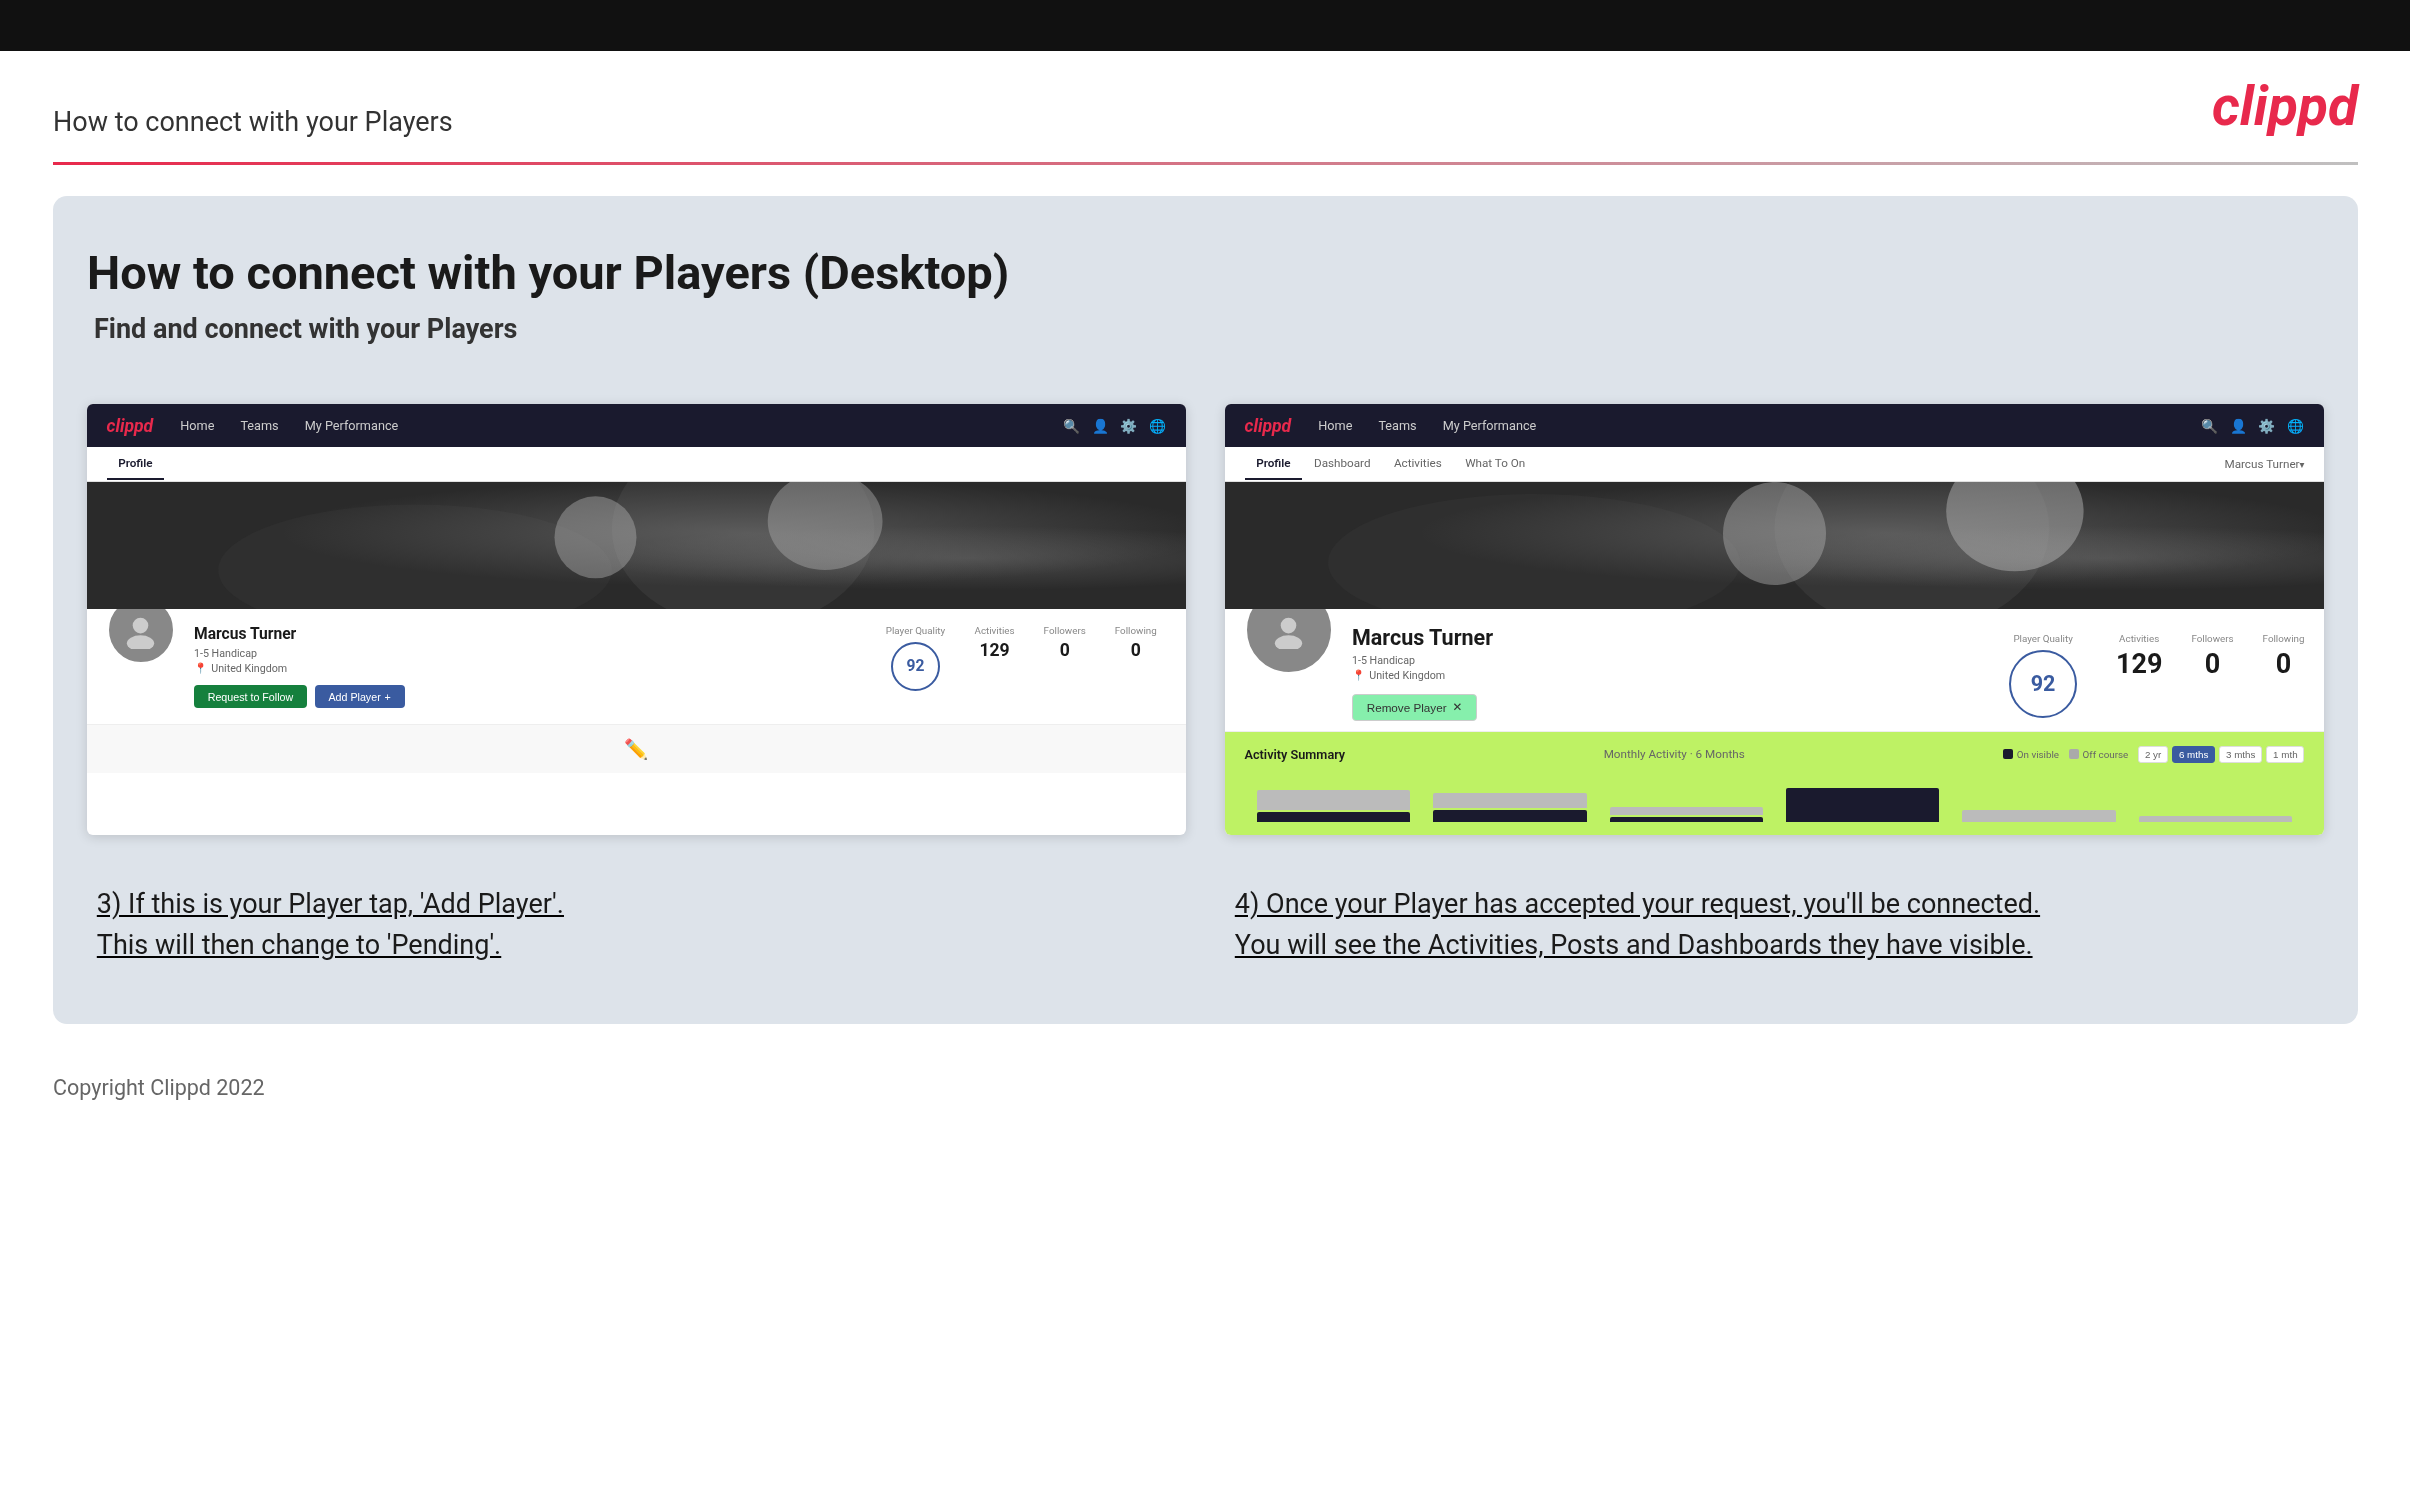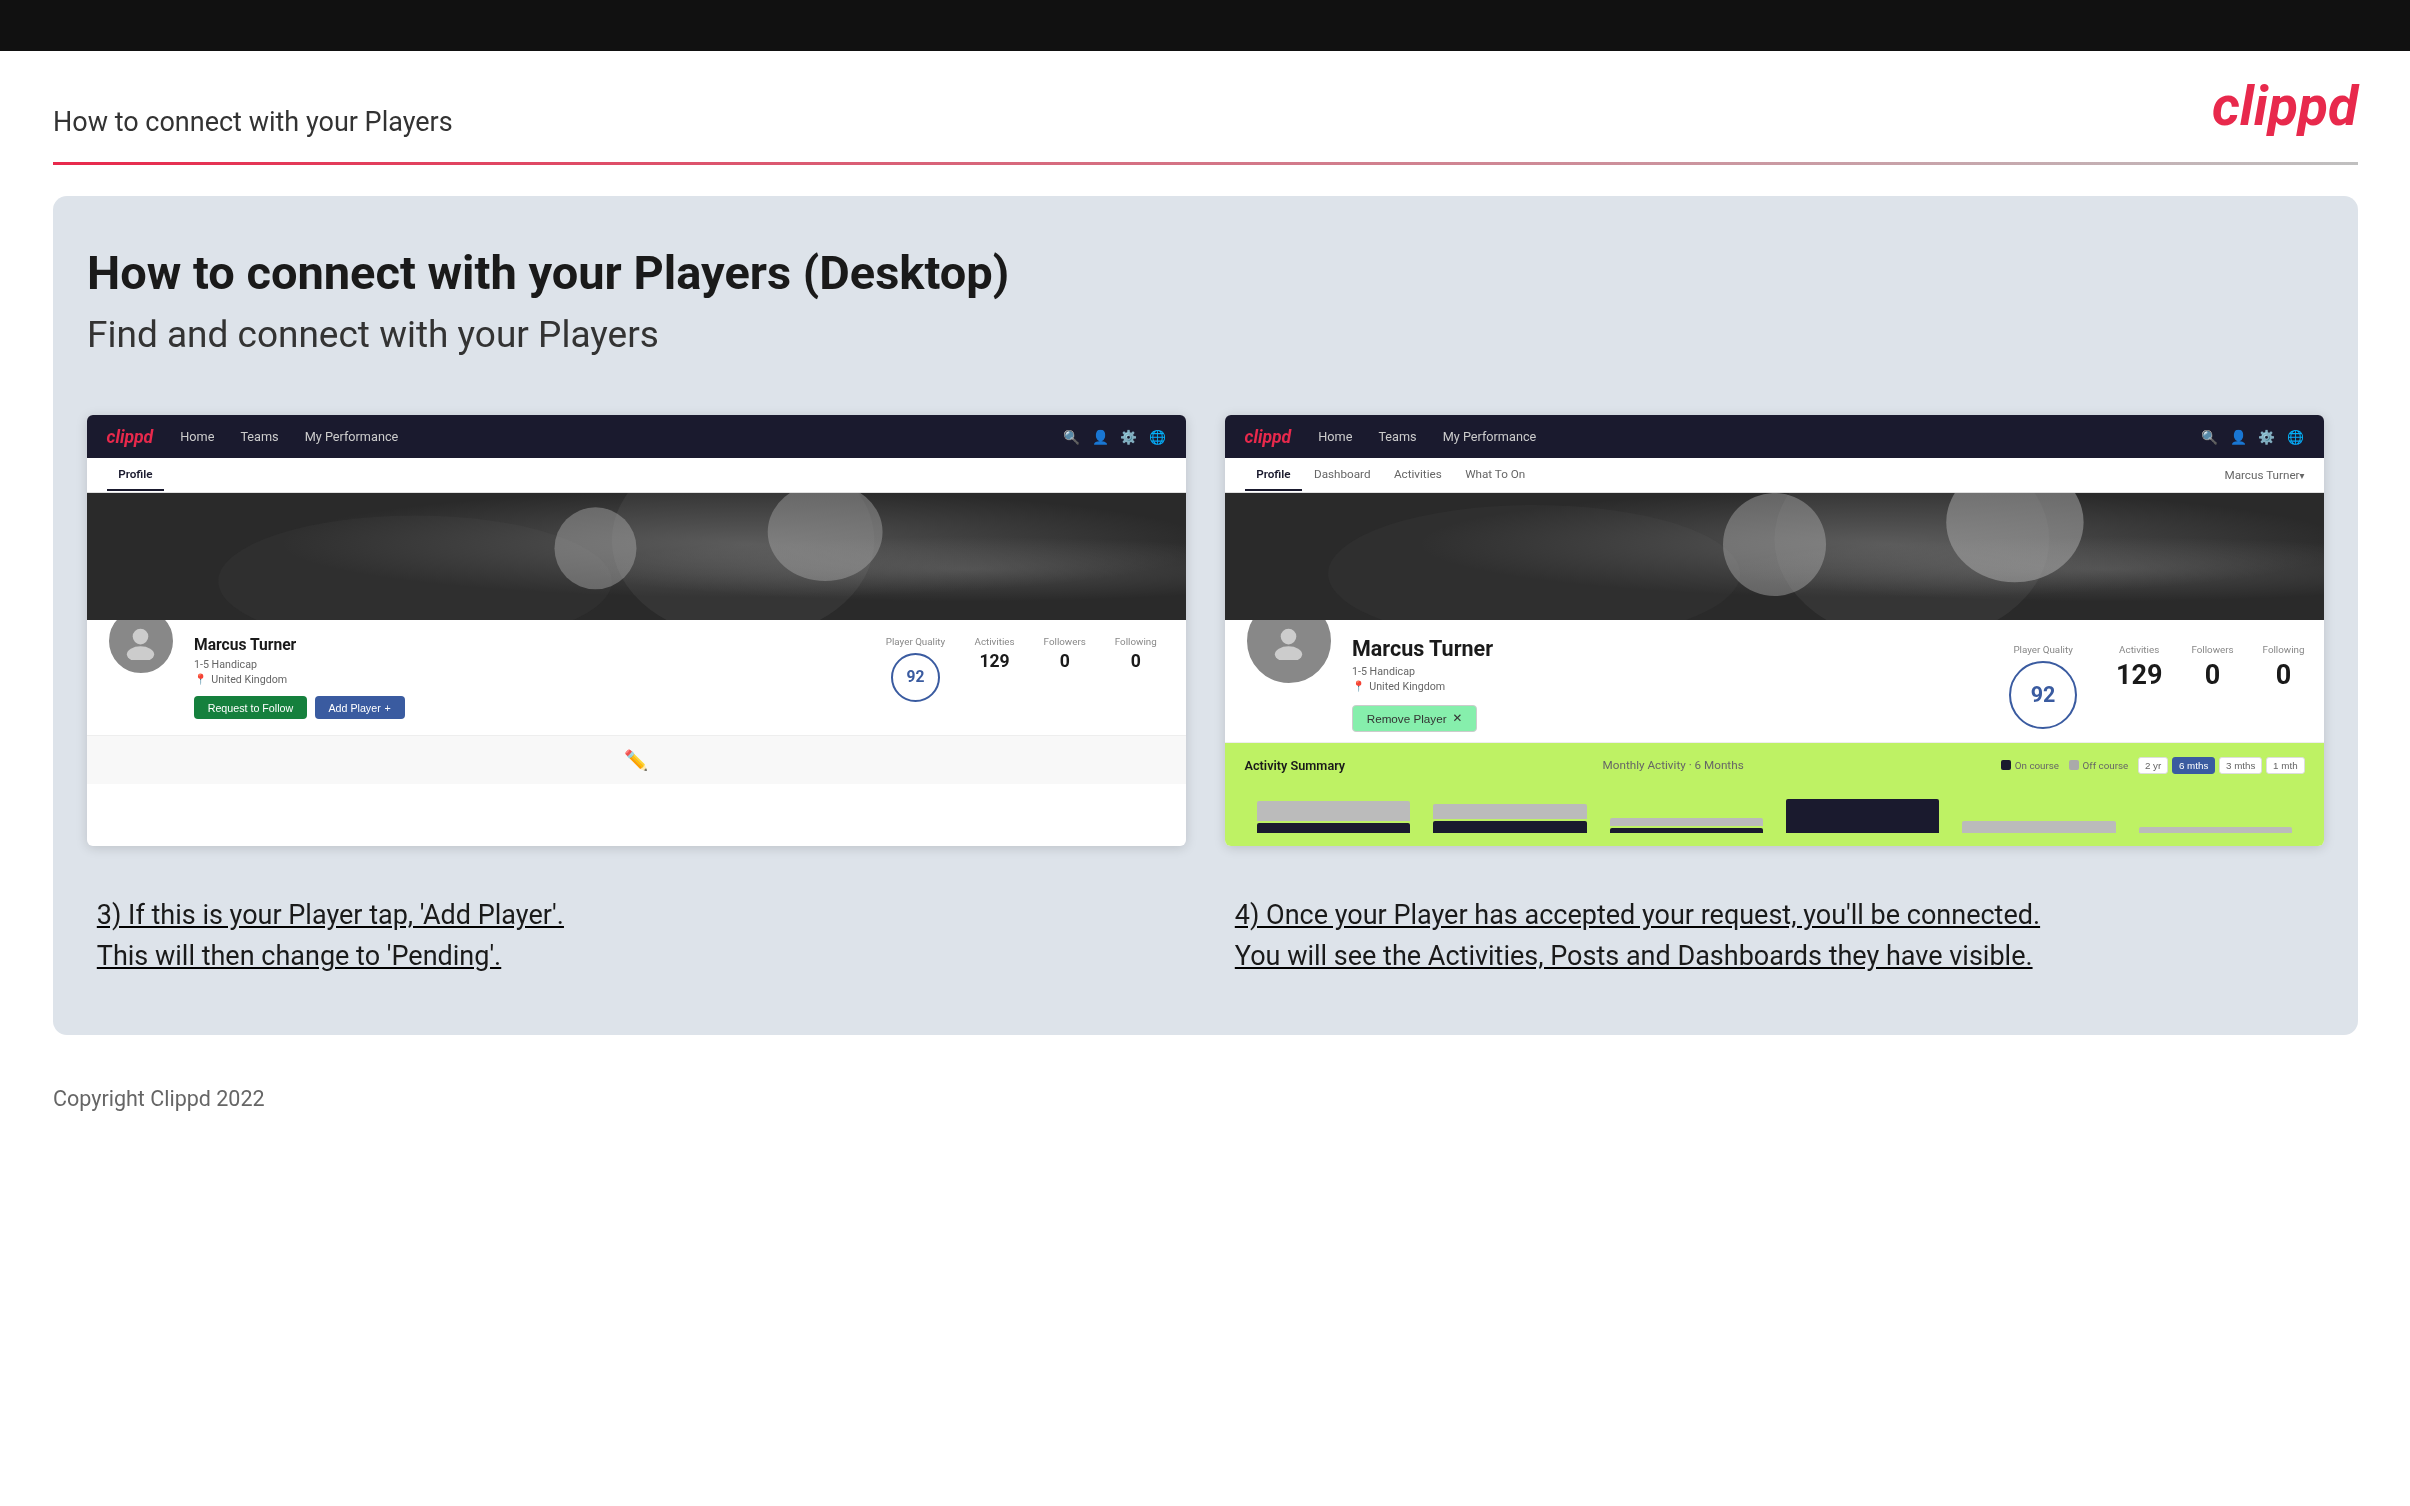--- a/index.html
+++ b/index.html
@@ -52,24 +52,25 @@
       border-radius: 14px;
     }
 
     .main-title {
       font-size: 47px;
       font-weight: 700;
       color: #1a1a1a;
       margin-bottom: 13.7px;
     }
     .main-subtitle {
-      font-size: 37px;
+      font-size: 27px;
       color: #333;
-      font-weight: 400;
+      font-weight: 700;
       margin-bottom: 59px;
+      margin-left: 7px;
     }
 
     
     .screenshots-row {
       display: flex;
       gap: 39px;
       margin-bottom: 49px;
     }
 
     .screenshot-wrapper {
@@ -589,21 +590,21 @@
         </div>
       </div>
 
       <div class="activity-summary">
         <div class="activity-header">
           <span class="activity-title">Activity Summary</span>
           <span class="activity-period">Monthly Activity · 6 Months</span>
           <div class="activity-controls">
             <div class="legend-item">
               <div class="legend-dot legend-dot-dark"></div>
-              <span>On course</span>
+              <span>On visible</span>
             </div>
             <div class="legend-item">
               <div class="legend-dot legend-dot-light"></div>
               <span>Off course</span>
             </div>
             <div class="period-btns">
               <button class="period-btn">2 yr</button>
               <button class="period-btn active">6 mths</button>
               <button class="period-btn">3 mths</button>
               <button class="period-btn">1 mth</button>

